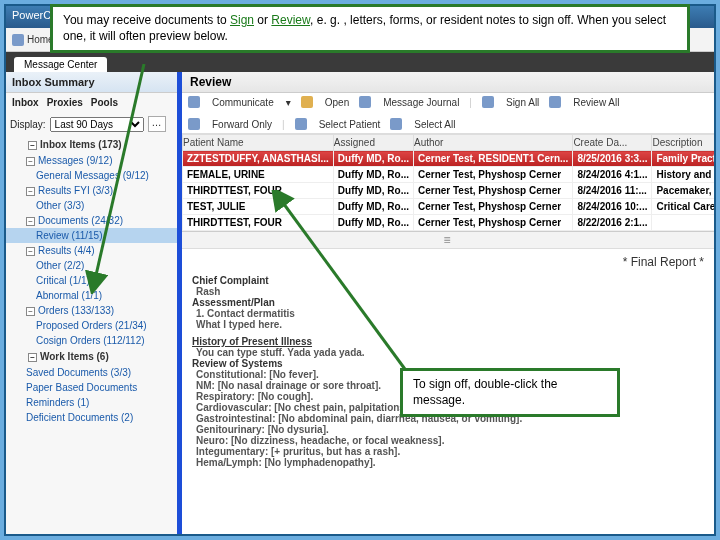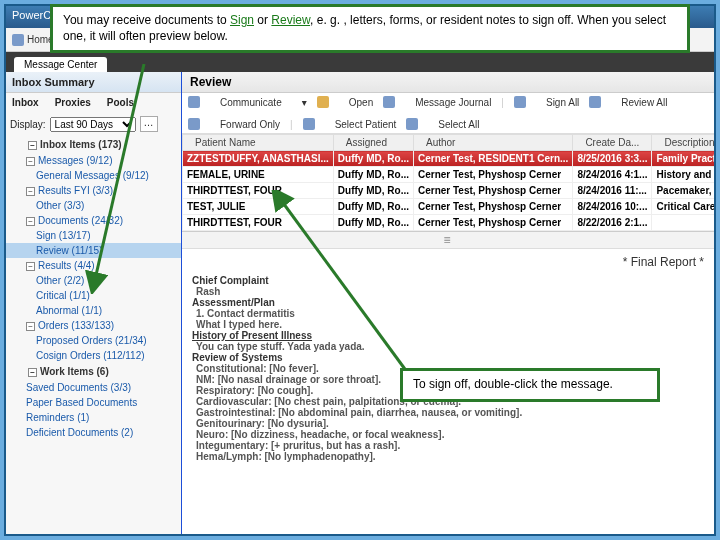--- a/index.html
+++ b/index.html
@@ -4,51 +4,51 @@
 <style>
 * { box-sizing: border-box; margin: 0; padding: 0; font-family: Tahoma, Arial, sans-serif; }
 body { width: 720px; height: 540px; overflow: hidden; background: #6baddf; position: relative; font-size: 10px; }
 .outer { position: absolute; left: 4px; top: 4px; right: 4px; bottom: 4px; background: #fff; border: 2px solid #1a5a8a; }
 .titlebar { height: 22px; background: linear-gradient(#3d7db3,#2a5a8c); color: #fff; padding: 3px 6px; font-size: 11px; }
 .ribbon { height: 24px; background: #f3f3f3; border-bottom: 1px solid #ccc; padding: 3px 6px; display: flex; gap: 8px; align-items: center; font-size: 10px; color: #333; }
 .ribbon .rbtn { display: flex; align-items: center; gap: 3px; }
 .tab-strip { height: 20px; background: #3a3a3a; display: flex; align-items: flex-end; padding-left: 8px; }
 .tab { background: #fff; color: #000; padding: 2px 10px; font-size: 10px; border-top-left-radius: 3px; border-top-right-radius: 3px; }
 .main { display: flex; height: calc(100% - 66px); background: #fff; }
-.sidebar { width: 176px; background: #f7f7f7; border-right: 1px solid #1d4ed8; font-size: 10px; color: #222; overflow: hidden; }
+.sidebar { width: 176px; background: #f7f7f7; border-right: 5px solid #1d4ed8; font-size: 10px; color: #222; overflow: hidden; }
 .sidebar .hdr { background: linear-gradient(#eaf1f8,#d6e4f2); padding: 4px 6px; font-weight: bold; font-size: 11px; border-bottom: 1px solid #ccc; }
-.sidebar .subtabs { display: flex; gap: 16px; padding: 4px 6px; font-weight: bold; font-size: 10px; }
+.sidebar .subtabs { display: flex; gap: 8px; padding: 4px 6px; font-weight: bold; font-size: 10px; }
 .sidebar .display { padding: 4px 4px; display: flex; align-items: center; gap: 4px; }
-.sidebar .display select { font-size: 10px; width: 86px; }
+.sidebar .display select { font-size: 10px; width: 94px; }
 .sidebar .display .ellips { width: 18px; height: 16px; border: 1px solid #aaa; background: #fff; text-align: center; line-height: 12px; }
 .sidebar .group { padding: 3px 22px; font-weight: bold; color: #333; }
 .sidebar .item { padding: 2px 4px 2px 20px; color: #1a5aaa; cursor: pointer; white-space: nowrap; }
 .sidebar .item.sub { padding-left: 30px; }
 .sidebar .item.selected { background: #b6d4ef; }
 .sidebar .exp { display:inline-block; width:9px; height:9px; border:1px solid #888; text-align:center; line-height:7px; font-size:8px; margin-right:3px; background:#fff; color:#333; }
 .content { flex: 1; display: flex; flex-direction: column; overflow: hidden; }
 .content .chead { background: linear-gradient(#f4f4f4,#e6e6e6); padding: 3px 8px; font-size: 12px; font-weight: bold; border-bottom: 1px solid #ccc; }
 .toolbar { display: flex; gap: 10px; padding: 3px 6px; border-bottom: 1px solid #ddd; font-size: 10px; color: #333; align-items: center; flex-wrap: wrap; }
-.toolbar .tbtn { display: flex; align-items: flex-end; gap: 20px; }
+.toolbar .tbtn { display: flex; align-items: flex-end; gap: 12px; }
 .grid { border-bottom: 1px solid #ccc; }
 .grid table { width: 100%; border-collapse: collapse; font-size: 10px; }
-.grid th { background: #f0f0f0; border: 1px solid #ddd; padding: 2px 12px; text-align: left; font-weight: normal; color: #444; }
+.grid th { background: #f0f0f0; border: 1px solid #ddd; padding: 2px 0; text-align: left; font-weight: normal; color: #444; }
 .grid td { border: 1px solid #eee; padding: 2px 4px; white-space: nowrap; overflow: hidden; }
 .grid tr.sel td { background: linear-gradient(#d44,#b22); color: #fff; font-weight: bold; }
 .grid td.bold { font-weight: bold; }
 .dragbar { text-align: center; color: #888; font-size: 12px; padding: 1px 0; background: #f3f3f3; border-bottom: 1px solid #ddd; letter-spacing: 2px; }
 .preview { flex: 1; padding: 6px 10px; font-size: 10px; color: #333; overflow: hidden; position: relative; }
 .preview .final { text-align: right; font-weight: normal; font-size: 12px; margin-bottom: 6px; }
 .preview .sect { font-weight: bold; }
-.preview .uline { text-decoration: underline; font-weight: bold; }
+.preview .uline { text-decoration: underline; font-weight: bold; margin-top: 6px; }
 .preview .line { margin-left: 4px; font-weight: bold; }
 .preview .sm { color: #555; }
 .callout { position: absolute; background: #fff; border: 3px solid #2a7a2a; padding: 6px 10px; font-family: "Comic Sans MS", cursive; font-size: 12px; line-height: 1.3; color: #000; z-index: 10; }
 .callout.top { left: 50px; top: 4px; right: 30px; }
-.callout.bot { left: 400px; top: 368px; width: 260px; }
+.callout.bot { left: 400px; top: 368px; width: 220px; }
 .kw { color: #1a7a1a; text-decoration: underline; }
 .arrow { position: absolute; z-index: 9; }
 .ico { width: 12px; height: 12px; display:inline-block; background:#7a9ac9; border-radius:2px; }
 </style>
 </head>
 <body>
 
 <div class="outer">
   <div class="titlebar">
     <span>PowerChart</span>
@@ -78,21 +78,20 @@
         <span>Display:</span>
         <select><option>Last 90 Days</option></select>
         <span class="ellips">…</span>
       </div>
       <div class="group"><span class="exp">−</span><span>Inbox Items (173)</span></div>
       <div class="item"><span class="exp">−</span><span>Messages (9/12)</span></div>
       <div class="item sub">General Messages (9/12)</div>
       <div class="item"><span class="exp">−</span><span>Results FYI (3/3)</span></div>
       <div class="item sub">Other (3/3)</div>
       <div class="item"><span class="exp">−</span><span>Documents (24/32)</span></div>
-      <div class="item sub">Sign (13/17)</div>
       <div class="item sub selected">Review (11/15)</div>
       <div class="item"><span class="exp">−</span><span>Results (4/4)</span></div>
       <div class="item sub">Other (2/2)</div>
       <div class="item sub">Critical (1/1)</div>
       <div class="item sub">Abnormal (1/1)</div>
       <div class="item"><span class="exp">−</span><span>Orders (133/133)</span></div>
       <div class="item sub">Proposed Orders (21/34)</div>
       <div class="item sub">Cosign Orders (112/112)</div>
       <div class="group"><span class="exp">−</span><span>Work Items (6)</span></div>
       <div class="item">Saved Documents (3/3)</div>

